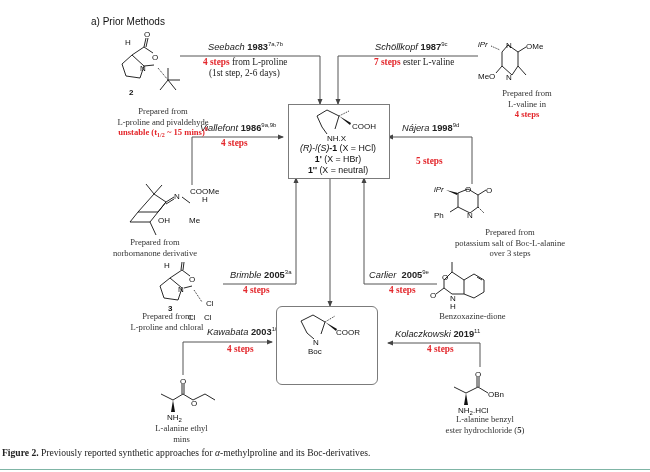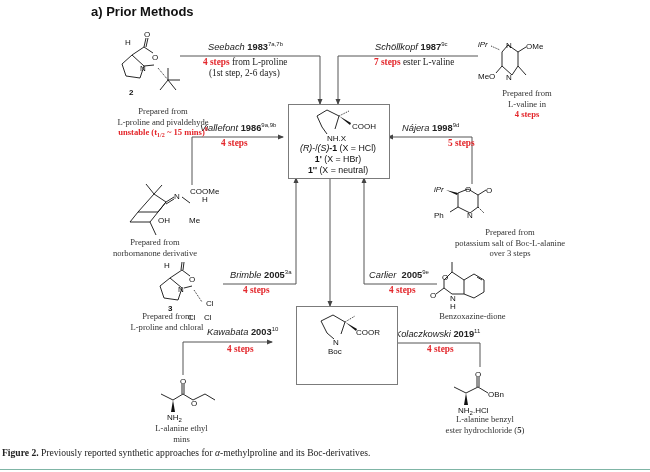--- a/index.html
+++ b/index.html
@@ -1,20 +1,20 @@
 <!DOCTYPE html>
 <html><head>
 <meta charset="utf-8">
 <style>
   html, body { margin: 0; padding: 0; background: #ffffff; }
   body { width: 650px; height: 472px; position: relative; overflow: hidden; }
   .sans { font-family: "Liberation Sans", sans-serif; }
   .serif { font-family: "Liberation Serif", serif; }
   .abs { position: absolute; white-space: nowrap; }
-  .title { left: 91px; top: 4px; font-weight: bold; font-size: 13px; color: #111; }
+  .title { left: 91px; top: 16px; font-weight: normal; font-size: 10px; color: #111; }
   .lbl { font-size: 9.3px; color: #222; }
   .red { color: #e3262b; font-weight: bold; }
   .cap { font-size: 8.6px; color: #333; text-align: center; line-height: 10.5px; }
   .box { position: absolute; border: 1px solid #7b7b7b; background: #fff; text-align: center; }
   .boxtxt { font-size: 8.8px; color: #111; line-height: 11px; }
   sup { font-size: 6px; vertical-align: 4px; line-height: 0; }
   sub { font-size: 6px; vertical-align: -2px; line-height: 0; }
   .figcap { left: 2px; top: 447px; font-size: 9.6px; color: #222; }
   .rule { position: absolute; left: 0; top: 469px; width: 650px; height: 1.4px; background: #7fb5a6; }
   svg.ov { position: absolute; left: 0; top: 0; }
@@ -69,21 +69,21 @@
 </div>
 
 <div class="abs sans lbl" style="left:200px;top:123px;">
   <i>Viallefont</i> <b>1986</b><sup>9a,9b</sup>
 </div>
 <div class="abs serif lbl red" style="left:221px;top:138px;">4 steps</div>
 
 <div class="abs sans lbl" style="left:402px;top:123px;">
   <i>Nájera</i> <b>1998</b><sup>9d</sup>
 </div>
-<div class="abs serif lbl red" style="left:416px;top:138px;margin-left:32px;">5 steps</div>
+<div class="abs serif lbl red" style="left:416px;top:156px;">5 steps</div>
 
 <div class="abs sans lbl" style="left:230px;top:270px;">
   <i>Brimble</i> <b>2005</b><sup>3a</sup>
 </div>
 <div class="abs serif lbl red" style="left:243px;top:285px;">4 steps</div>
 
 <div class="abs sans lbl" style="left:369px;top:270px;">
   <i>Carlier</i>&nbsp; <b>2005</b><sup>9e</sup>
 </div>
 <div class="abs serif lbl red" style="left:389px;top:285px;">4 steps</div>
@@ -109,21 +109,21 @@
     <text x="63" y="24">COOH</text>
     <text x="38" y="36">NH.X</text>
   </svg>
   <div class="sans boxtxt" style="position:absolute;left:11px;top:38px;">
     <div><i>(R)</i><span>-/</span><i>(S)</i><b>-1</b><span> (X = HCl)</span></div>
     <div><b>1'</b><span> (X = HBr)</span></div>
     <div><b>1''</b><span> (X = neutral)</span></div>
   </div>
 </div>
 
-<div class="box" style="left:296px;top:306px;width:100px;height:77px;">
+<div class="box" style="left:276px;top:306px;width:100px;height:77px;border-radius:6px;">
   <svg class="mol" width="100" height="50" style="position:absolute;left:0;top:0;">
     <g stroke="#111" stroke-width="0.9" fill="none">
       <polyline points="30,26 24,14 36,8 48,15 44,27"></polyline>
       <line x1="30" y1="26" x2="37" y2="32"></line>
       <line x1="48" y1="15" x2="58" y2="9" stroke-dasharray="1,1"></line>
     </g>
     <path d="M48,15 L60,22 L59,24 z" fill="#111"></path>
     <text x="59" y="28">COOR</text>
     <text x="36" y="38">N</text>
     <text x="31" y="47">Boc</text>

